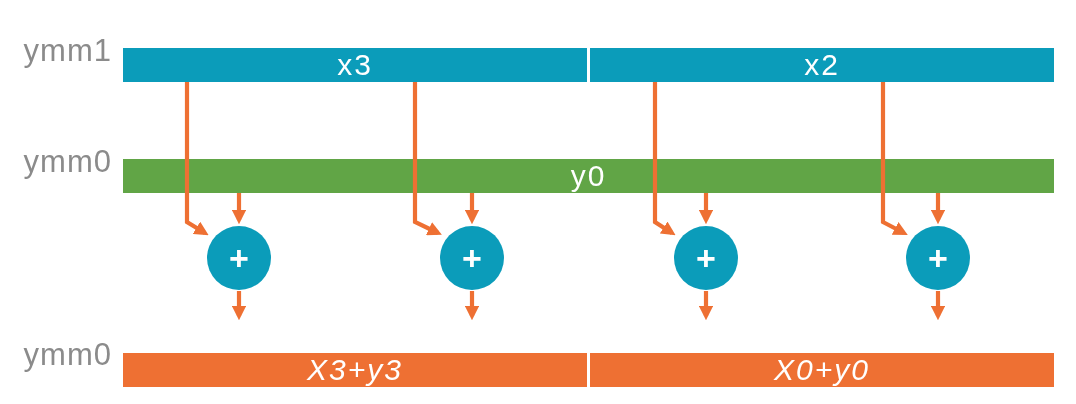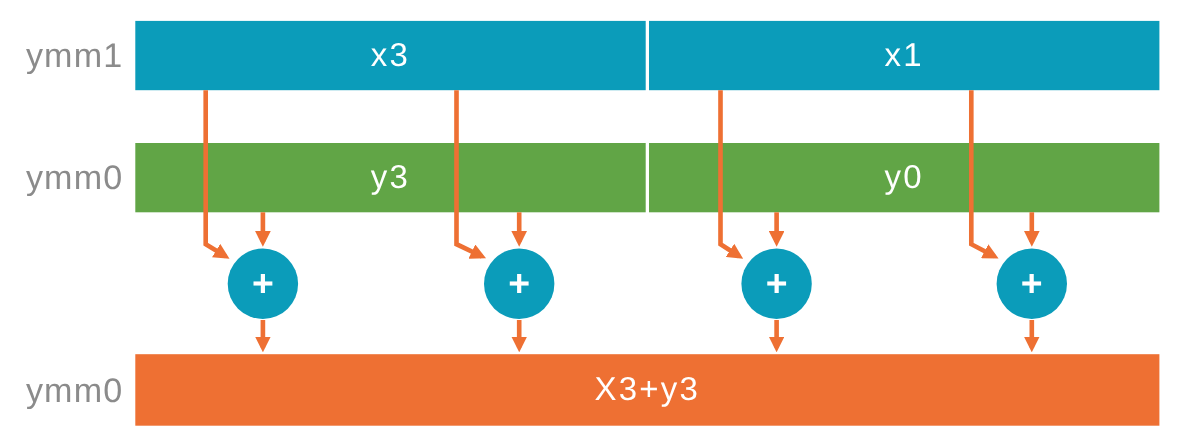--- a/index.html
+++ b/index.html
@@ -22,36 +22,37 @@
   }
   .row-label.lbl-ymm1   { top: 19px;  height: 63px; line-height: 63px; }
   .row-label.lbl-ymm0a  { top: 130px; height: 63px; line-height: 63px; }
   .row-label.lbl-ymm0b  { top: 322px; height: 65px; line-height: 65px; }
   .bar {
     position: absolute;
     left: 123px;
     width: 931px;
     display: flex;
     gap: 3px;
+    align-items: flex-end;
   }
   .bar-ymm1   { top: 19px;  height: 63px; }
   .bar-ymm0a  { top: 130px; height: 63px; }
   .bar-result { top: 322px; height: 65px; }
   .cell {
     flex: 1 1 0;
     display: flex;
     align-items: center;
     justify-content: center;
     color: #ffffff;
     font-size: 30px;
     letter-spacing: 2px;
   }
   .cell.teal   { background: var(--teal,   #0B9CBA); }
   .cell.green  { background: var(--green,  #61A546); }
-  .cell.orange { background: var(--orange, #EE7033); }
+  .cell.orange { background: var(--orange, #EE7033); font-style: italic; }
   .arrows {
     position: absolute;
     left: 0; top: 0;
     width: 1076px;
     height: 404px;
     pointer-events: none;
   }
   .arrows path {
     fill: none;
     stroke: var(--orange, #EE7033);
@@ -81,25 +82,24 @@
 <body>
 
 <div class="canvas">
 
   <div class="row-label lbl-ymm1">ymm1</div>
   <div class="row-label lbl-ymm0a">ymm0</div>
   <div class="row-label lbl-ymm0b">ymm0</div>
 
   <div class="bar bar-ymm1">
     <div class="cell teal">x3</div>
-    <div class="cell teal">x1</div>
+    <div class="cell teal">x2</div>
   </div>
 
   <div class="bar bar-ymm0a">
-    <div class="cell green">y3</div>
     <div class="cell green">y0</div>
   </div>
 
   <svg class="arrows" viewBox="0 0 1076 404" xmlns="http://www.w3.org/2000/svg">
     <defs>
       <marker id="ah" viewBox="0 0 10 10" refX="7" refY="5" markerWidth="3.4" markerHeight="3.4" orient="auto">
         <path class="ah-fill" d="M0,0 L10,5 L0,10 Z"></path>
       </marker>
     </defs>
 
@@ -128,15 +128,16 @@
   </div>
   <div class="op-circle op-c3">
     <span>+</span>
   </div>
   <div class="op-circle op-c4">
     <span>+</span>
   </div>
 
   <div class="bar bar-result">
     <div class="cell orange">X3+y3</div>
+    <div class="cell orange">X0+y0</div>
   </div>
 
 </div>
 
 </body></html>

